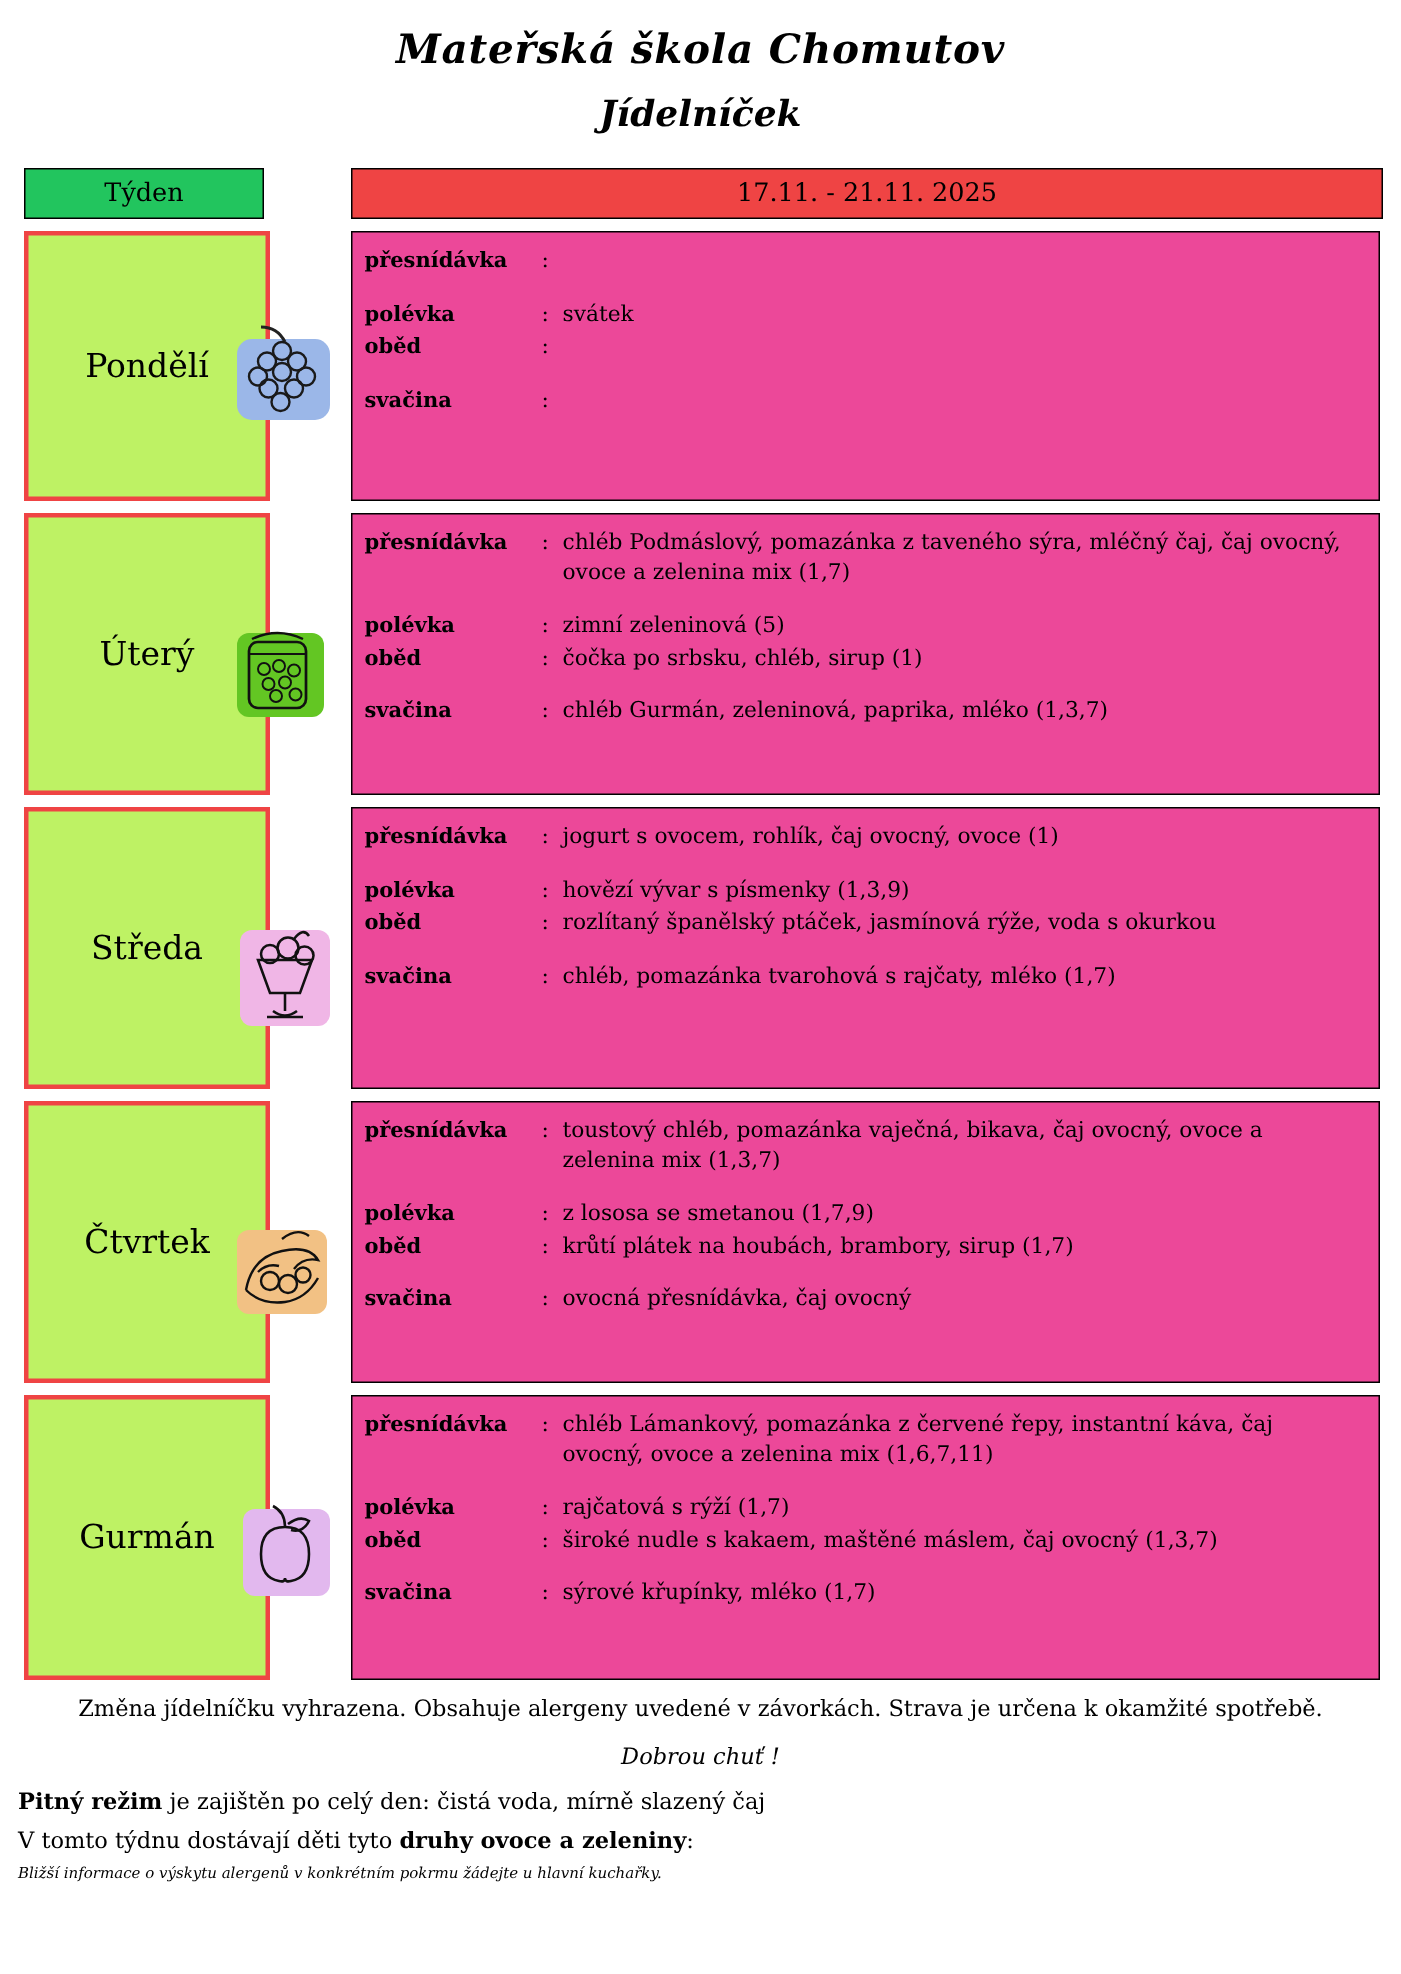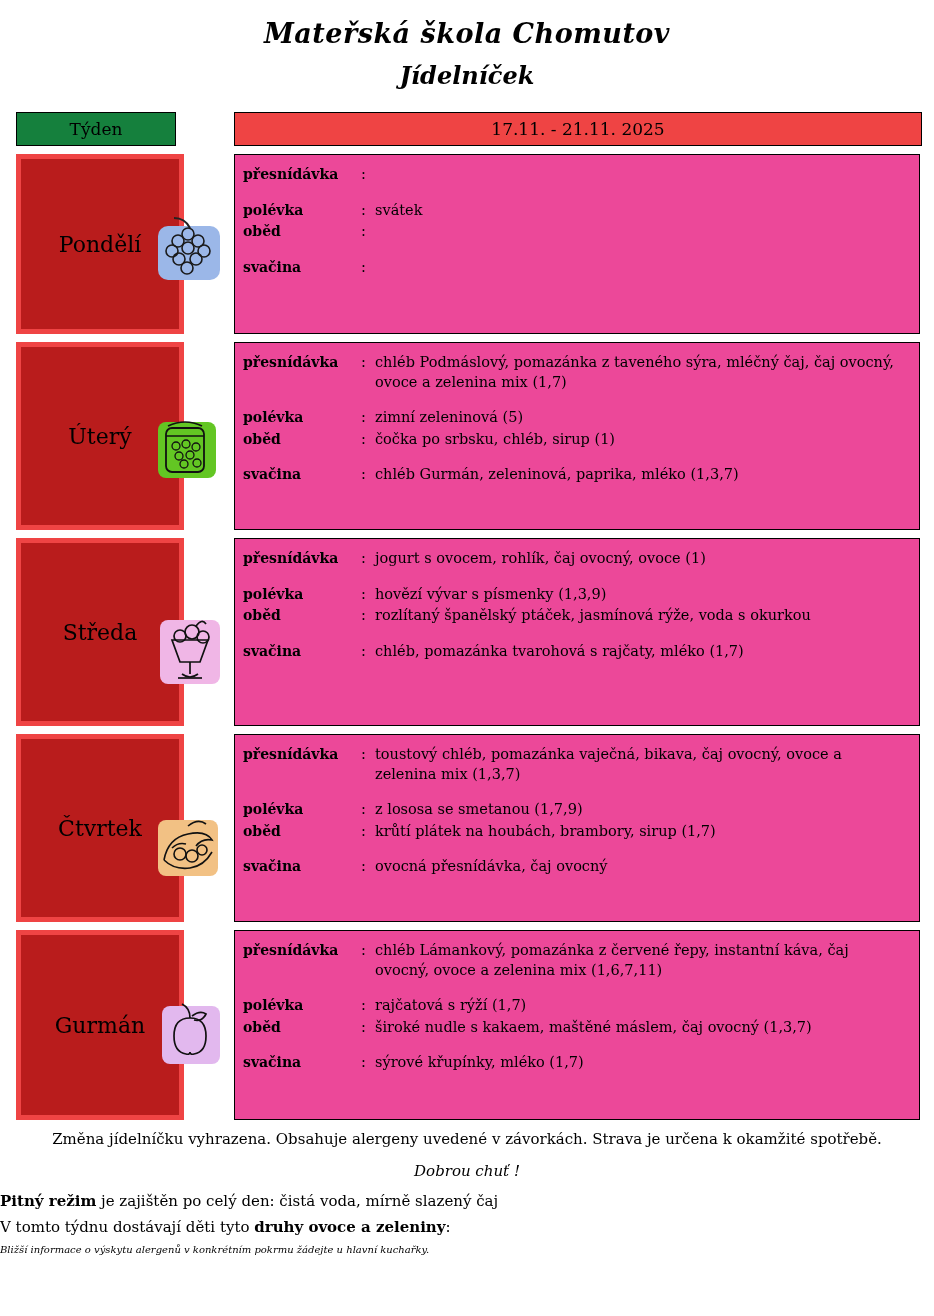--- a/index.html
+++ b/index.html
@@ -47,21 +47,21 @@
     position: relative;
     margin: 22px 0 0 0;
     height: 34px;
   }
   .week-label {
     position: absolute;
     left: 16px;
     top: 0;
     width: 158px;
     height: 32px;
-    background: #15803d;
+    background: #22c55e;
     border: 1px solid #000;
     display: flex;
     align-items: center;
     justify-content: center;
     font-family: "DejaVu Serif", serif;
     font-size: 17px;
   }
   .week-range {
     position: absolute;
     left: 234px;
@@ -87,22 +87,22 @@
   .day-row.r-wed { height: 188px; }
   .day-row.r-thu { height: 188px; }
   .day-row.r-fri { height: 190px; }
 
   .day-cell {
     position: absolute;
     left: 16px;
     top: 0;
     width: 158px;
     bottom: 0;
-    background: #b91c1c;
-    border: 5px solid #ef4444;
+    background: #bef264;
+    border: 3px solid #ef4444;
     display: flex;
     align-items: center;
     justify-content: center;
   }
   .day-name {
     font-family: "DejaVu Serif", serif;
     font-size: 22px;
     font-weight: normal;
   }
 
@@ -146,21 +146,21 @@
   .deco {
     position: absolute;
     z-index: 5;
     pointer-events: none;
   }
 
   
   .footer {
     position: relative;
     margin-top: 10px;
-    padding: 0 0;
+    padding: 0 12px;
     font-family: "DejaVu Serif", serif;
   }
   .foot-note {
     text-align: center;
     font-size: 15px;
     margin-top: 6px;
   }
   .foot-wish {
     text-align: center;
     font-style: italic;

